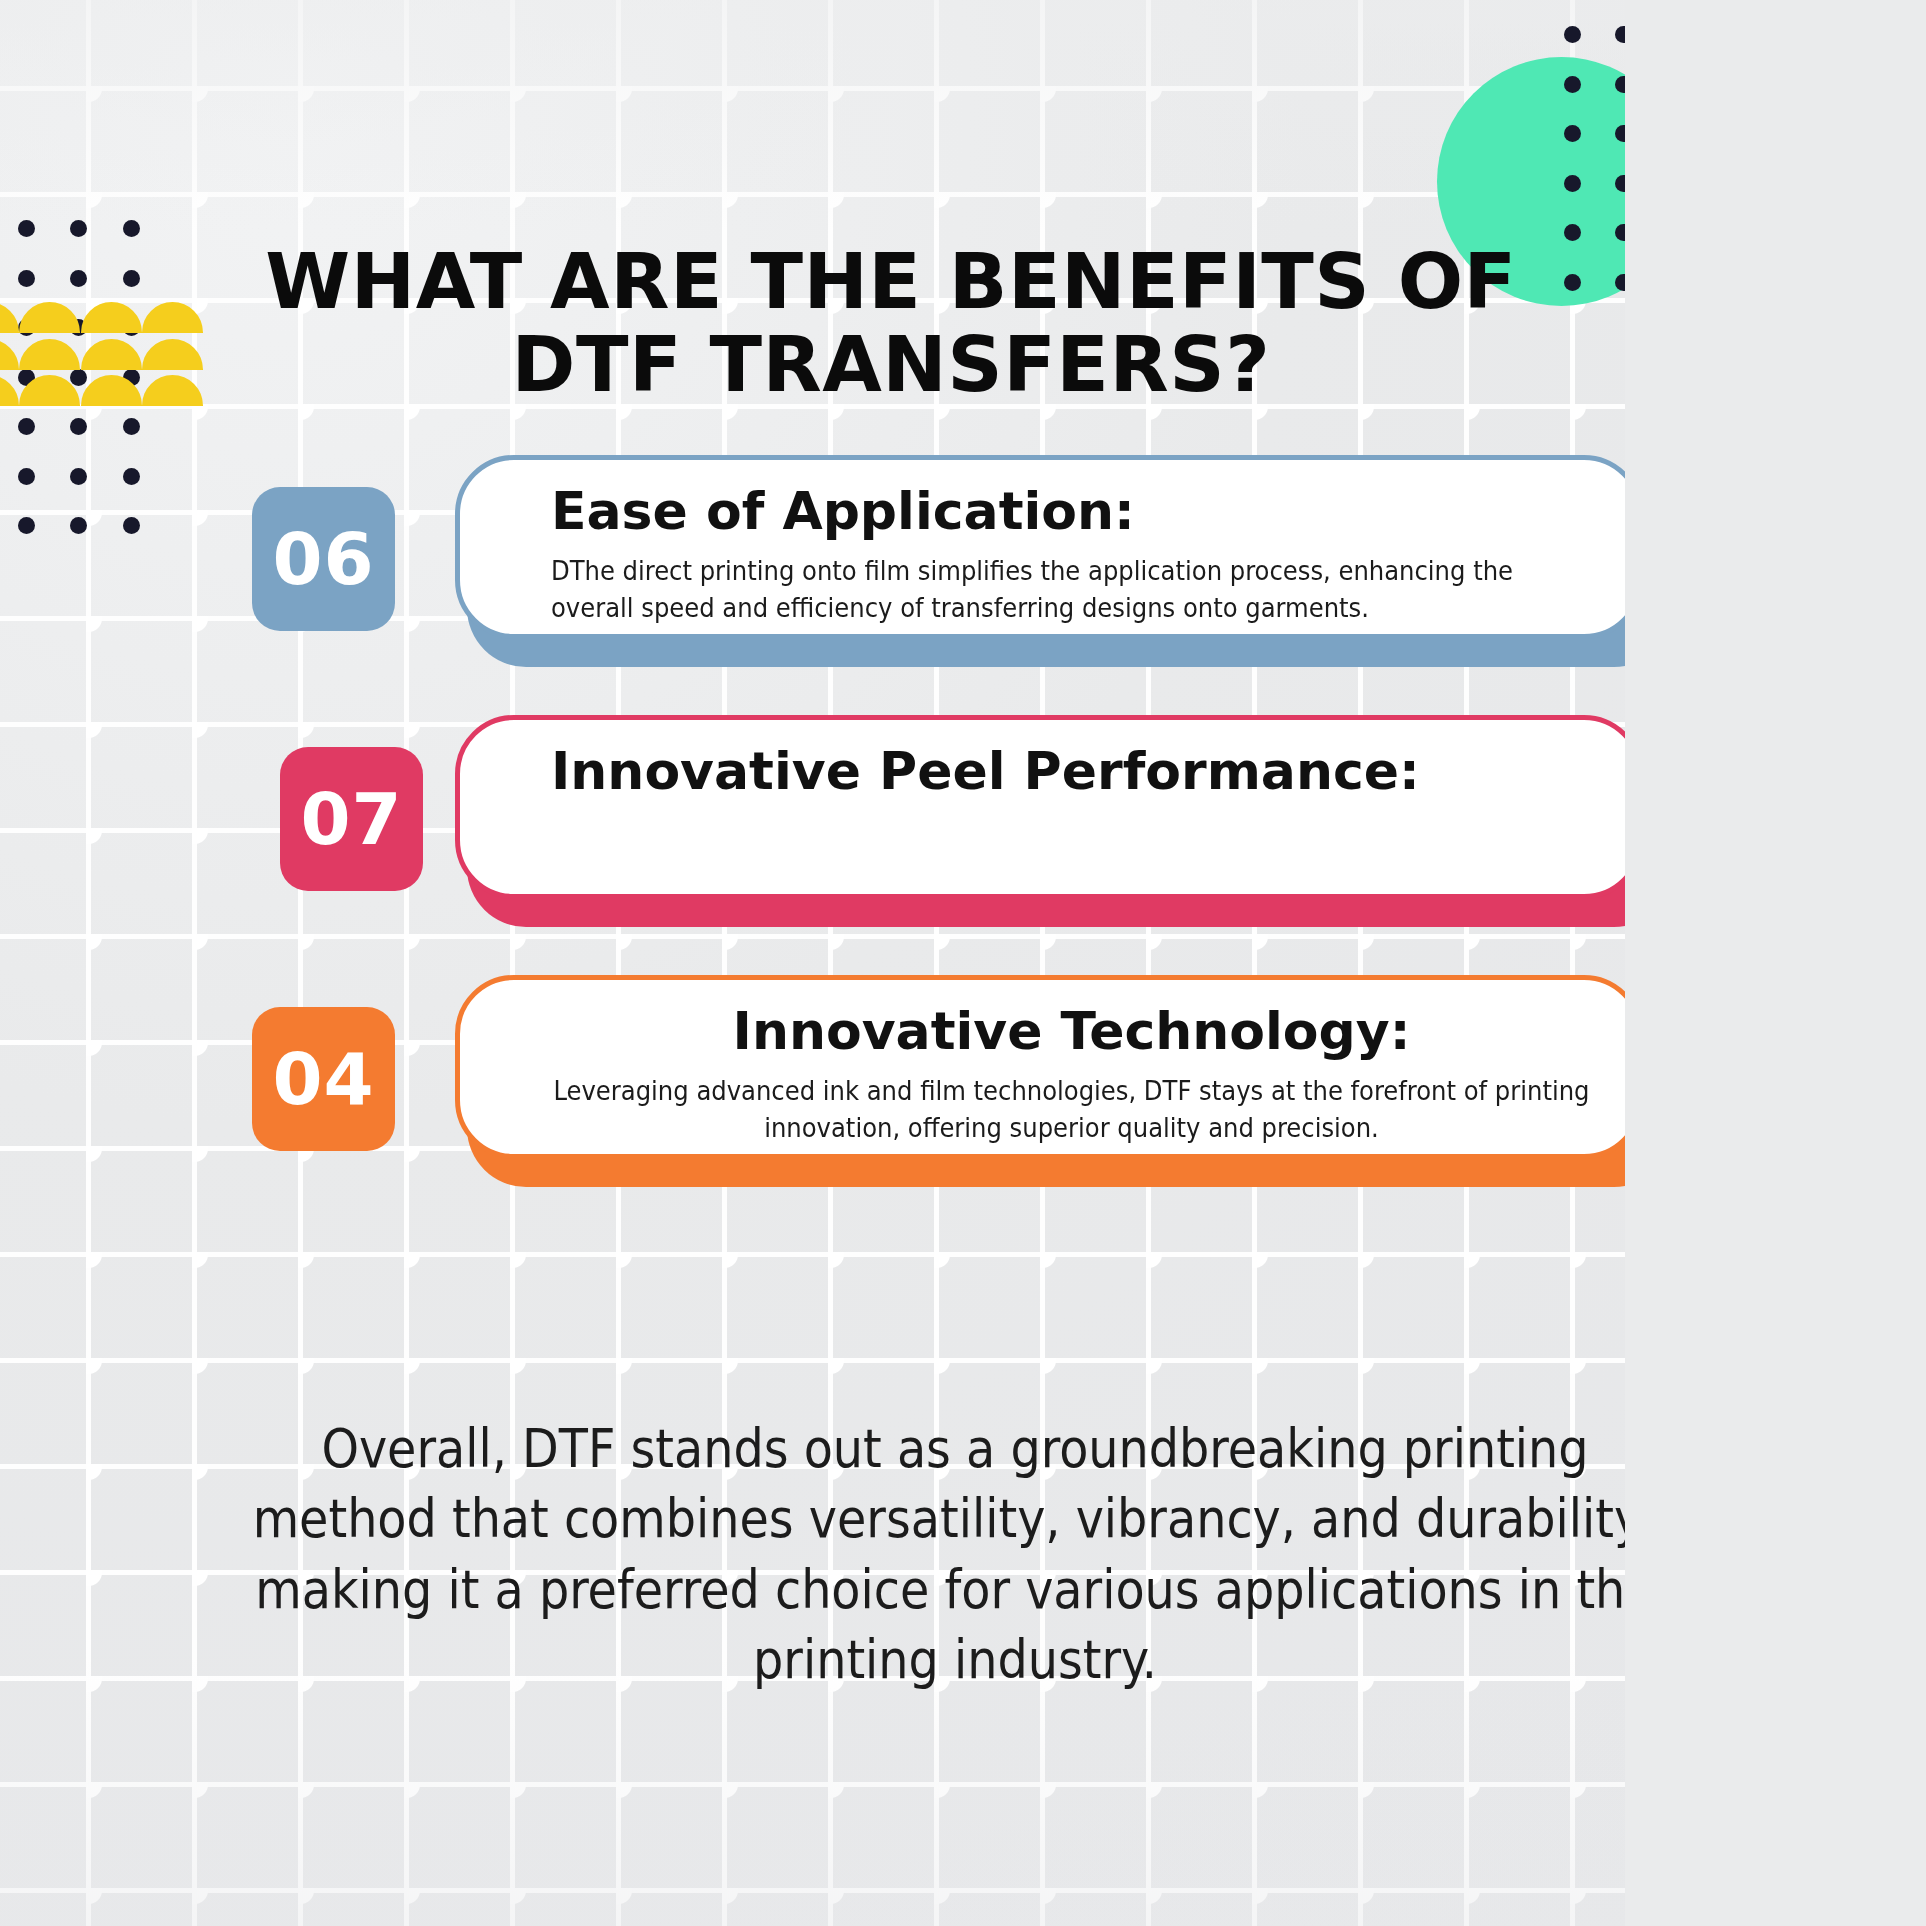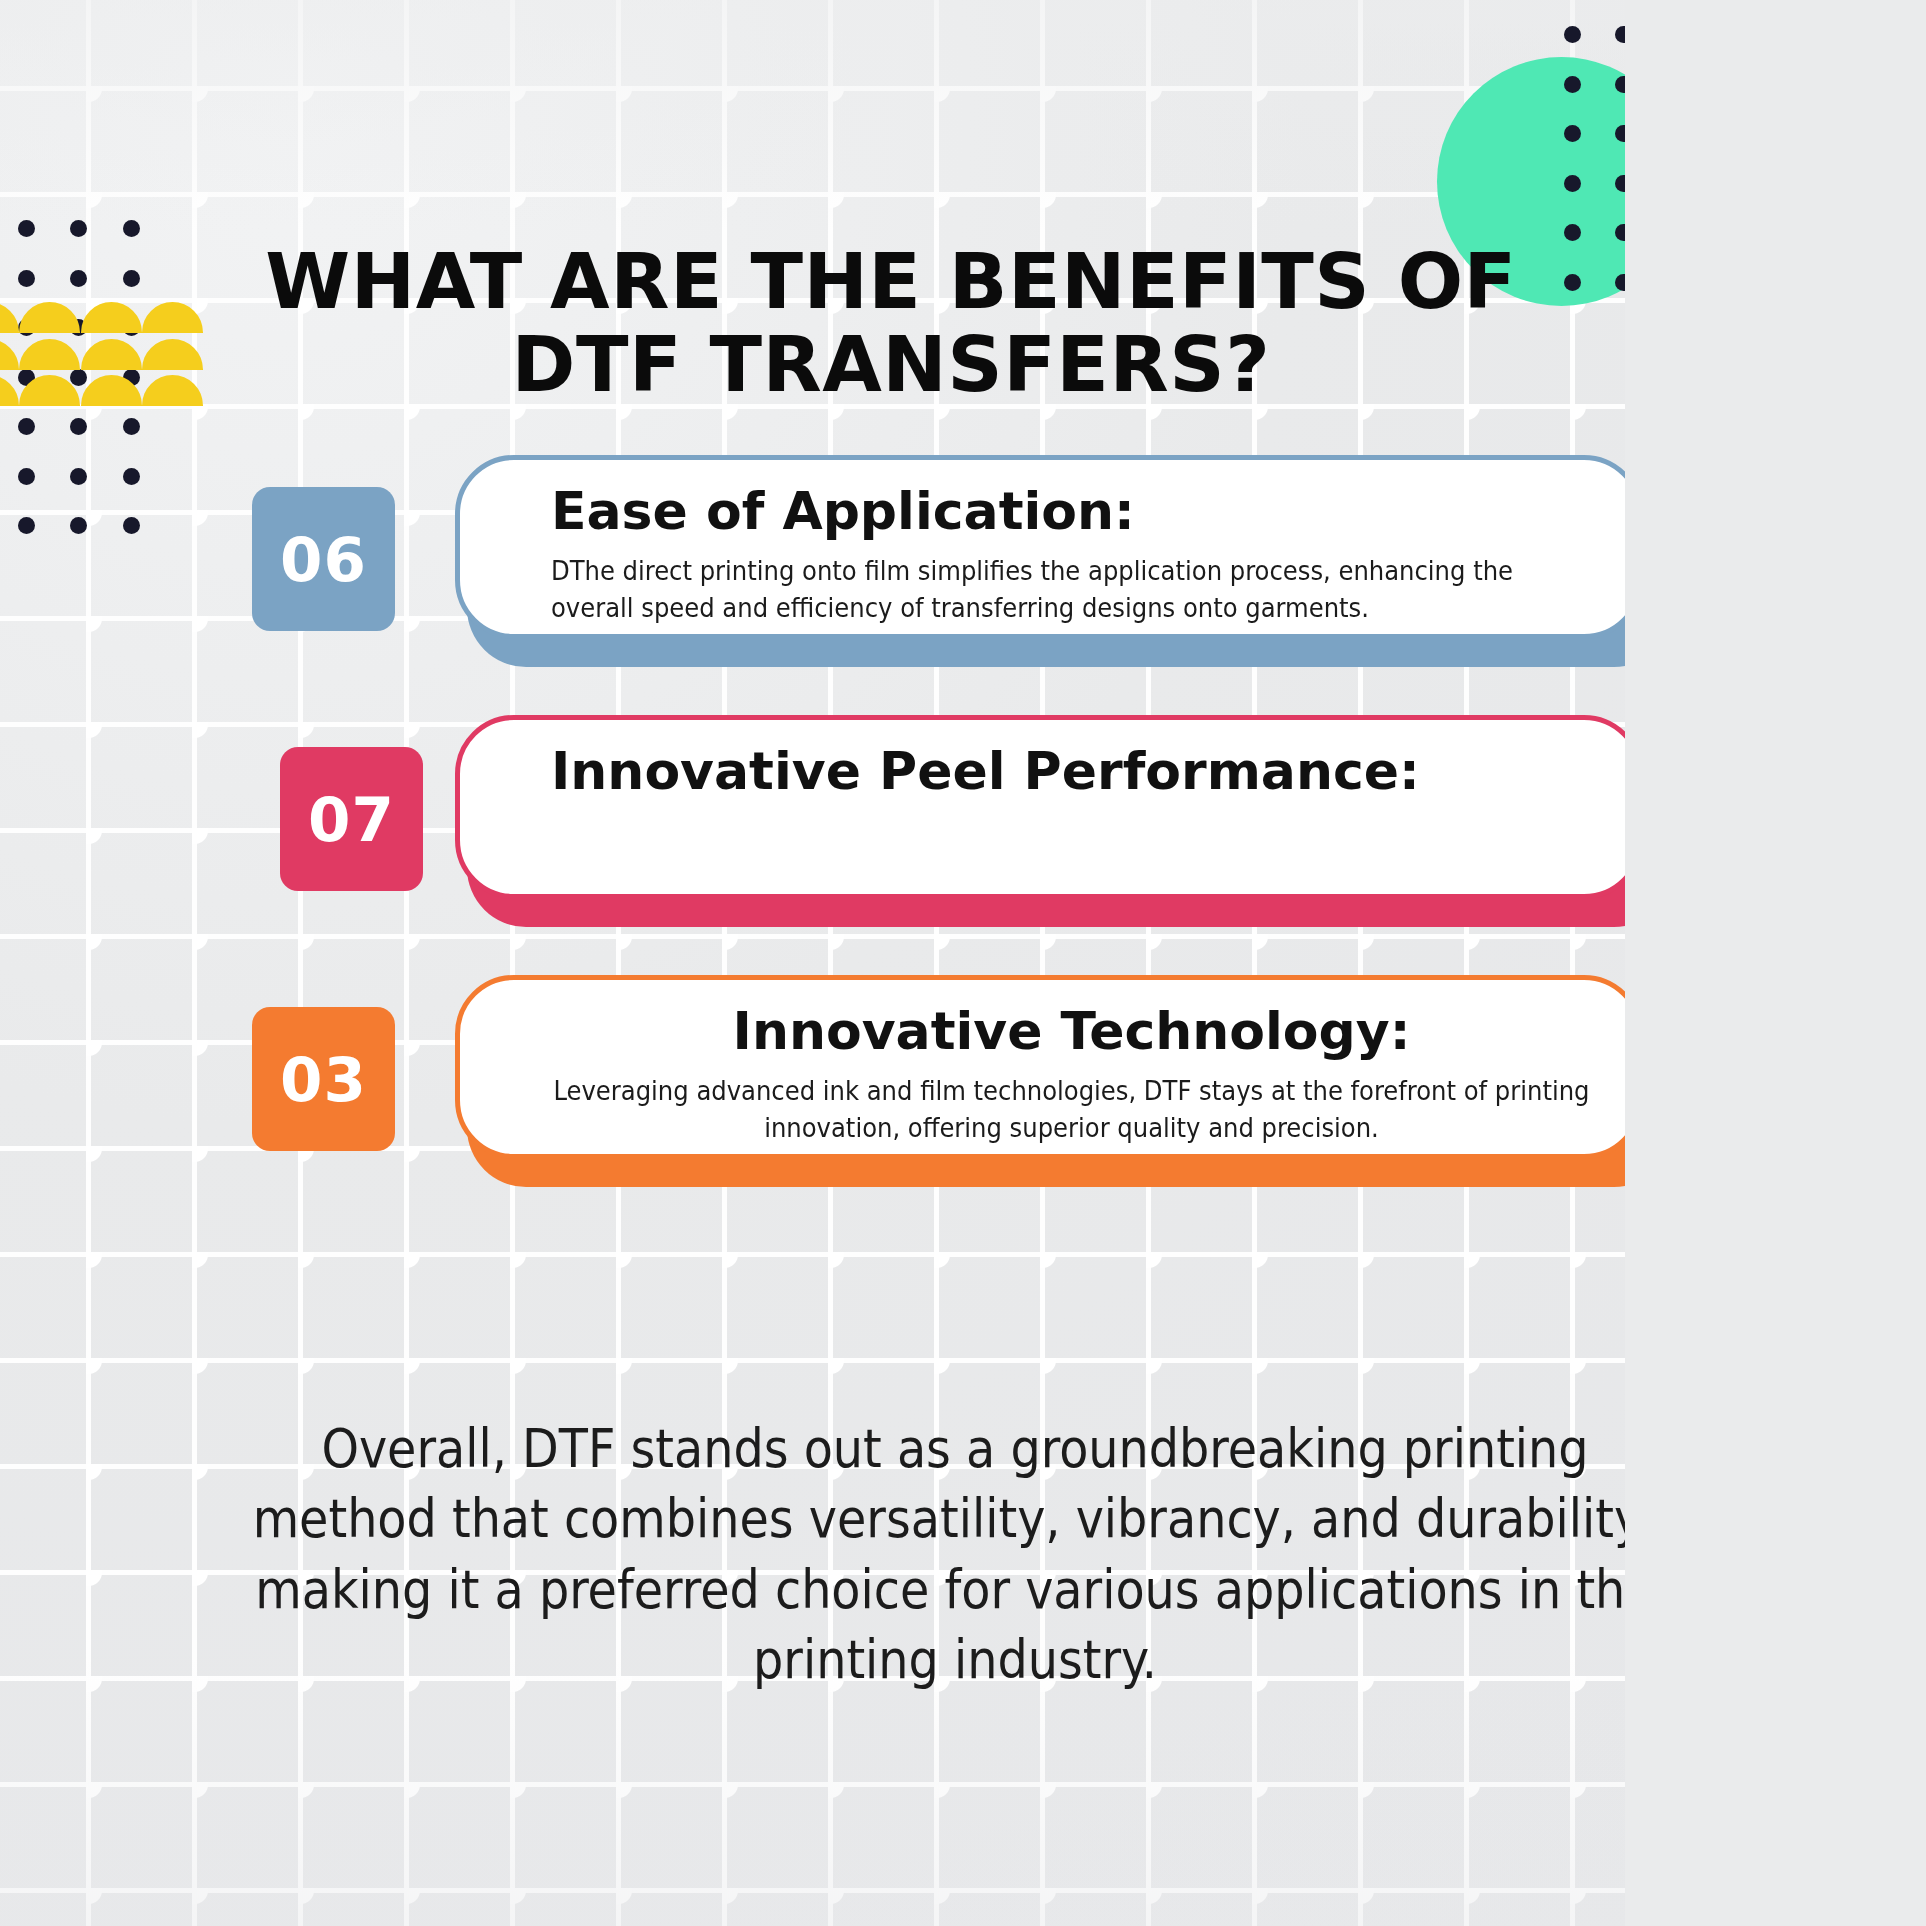--- a/index.html
+++ b/index.html
@@ -121,27 +121,27 @@
     position: relative;
     height: 208px;
     margin-bottom: 52px;
   }
   .badge {
     position: absolute;
     left: 252px;
     top: 37px;
     width: 143px;
     height: 144px;
-    border-radius: 18px;
+    border-radius: 28px;
     display: flex;
     align-items: center;
     justify-content: center;
     font-family: "DejaVu Sans", sans-serif;
     font-weight: 700;
-    font-size: 61px;
+    font-size: 72px;
     color: #FFFFFF;
     letter-spacing: 1px;
     z-index: 3;
   }
   .card-shadow {
     position: absolute;
     left: 467px;
     top: 27px;
     width: 1206px;
     height: 190px;
@@ -272,20 +272,20 @@
           <div class="card-title">Innovative Peel Performance:</div>
         </div>
         <div class="badge" style="background: rgb(224, 58, 99); margin-left: 28px;">07</div>
       </div>
       <div class="card-row">
         <div class="card-shadow" style="background: rgb(244, 123, 48);"></div>
         <div class="card" style="border-color: rgb(244, 123, 48); text-align: center;">
           <div class="card-title">Innovative Technology:</div>
           <div class="card-body">Leveraging advanced ink and film technologies, DTF stays at the forefront of printing innovation, offering superior quality and precision.</div>
         </div>
-        <div class="badge" style="background: rgb(244, 123, 48);">03</div>
+        <div class="badge" style="background: rgb(244, 123, 48);">04</div>
       </div>
     </div>
 
   <p class="closing">Overall, DTF stands out as a groundbreaking printing method that combines versatility, vibrancy, and durability, making it a preferred choice for various applications in the printing industry.</p>
 
 </div>
 
 
 </body></html>

